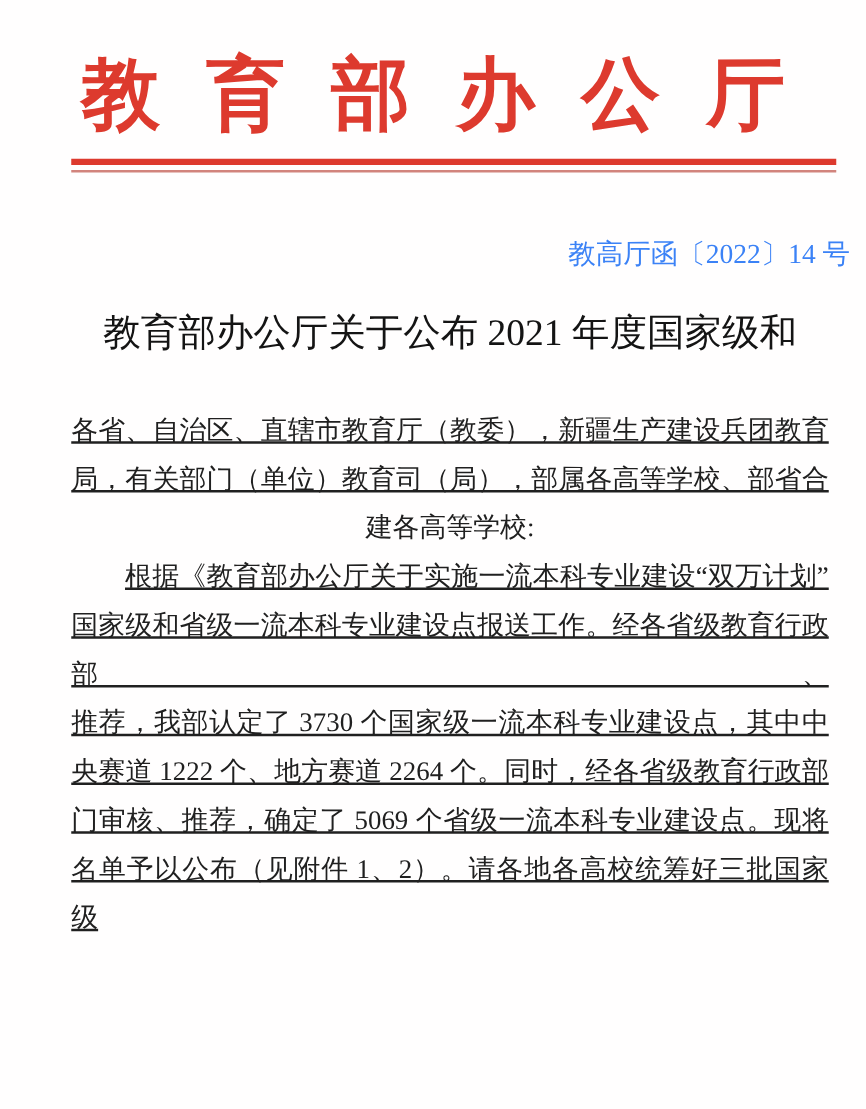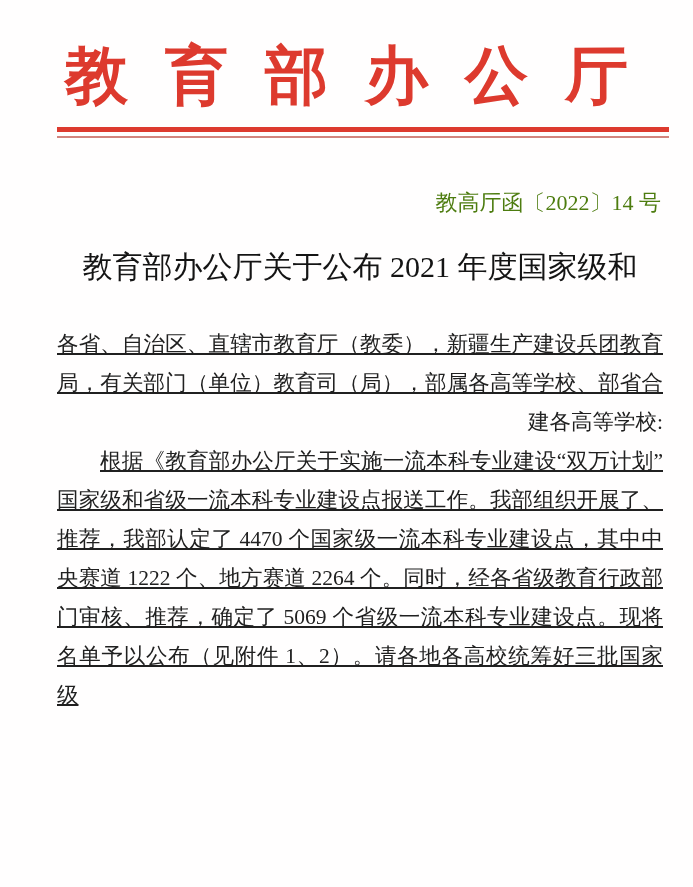--- a/index.html
+++ b/index.html
@@ -35,45 +35,45 @@
     height: 5px;
     background: #dd3a2e;
   }
   .rule-thin {
     height: 2px;
     margin-top: 4px;
     background: #d2847d;
   }
   
   .doc-number {
-    margin: 50px 32px 0 0;
+    margin: 50px 13px 0 0;
     text-align: right;
     font-size: 22px;
     line-height: 30px;
-    color: #4d7c0f;
+    color: #3b82f6;
   }
   
   .title {
     margin: 28px 30px 0 57px;
     text-align: center;
     font-size: 30px;
     line-height: 42px;
     font-weight: normal;
     color: #141414;
   }
   .title .tline { display: block; }
   
   .body {
     margin: 37px 30px 0 57px;
     font-size: 21.5px;
     line-height: 39px;
     color: #202020;
   }
   .line {
-    text-align: right;
+    text-align: center;
     white-space: nowrap;
   }
   .line.j {
     white-space: normal;
     text-align: justify;
     text-align-last: justify;
     text-decoration: underline;
   }
   .line.indent {
     text-indent: 2em;
@@ -97,21 +97,21 @@
     <span class="tline">教育部办公厅关于公布 2021 年度国家级和</span>
   </h2>
 
   <div class="body">
 
     <div class="line j">各省、自治区、直辖市教育厅（教委），新疆生产建设兵团教育</div>
     <div class="line j">局，有关部门（单位）教育司（局），部属各高等学校、部省合</div>
     <div class="line">建各高等学校:</div>
 
     <div class="line j indent">根据《教育部办公厅关于实施一流本科专业建设“双万计划”</div>
-    <div class="line j">国家级和省级一流本科专业建设点报送工作。我部组织开展了、</div>
-    <div class="line j">推荐，我部认定了 4470 个国家级一流本科专业建设点，其中中</div>
+    <div class="line j">国家级和省级一流本科专业建设点报送工作。经各省级教育行政部、</div>
+    <div class="line j">推荐，我部认定了 3730 个国家级一流本科专业建设点，其中中</div>
     <div class="line j">央赛道 1222 个、地方赛道 2264 个。同时，经各省级教育行政部</div>
     <div class="line j">门审核、推荐，确定了 5069 个省级一流本科专业建设点。现将</div>
     <div class="line j">名单予以公布（见附件 1、2）。请各地各高校统筹好三批国家级</div>
 
   </div>
 
 </div>
 
 </body></html>

